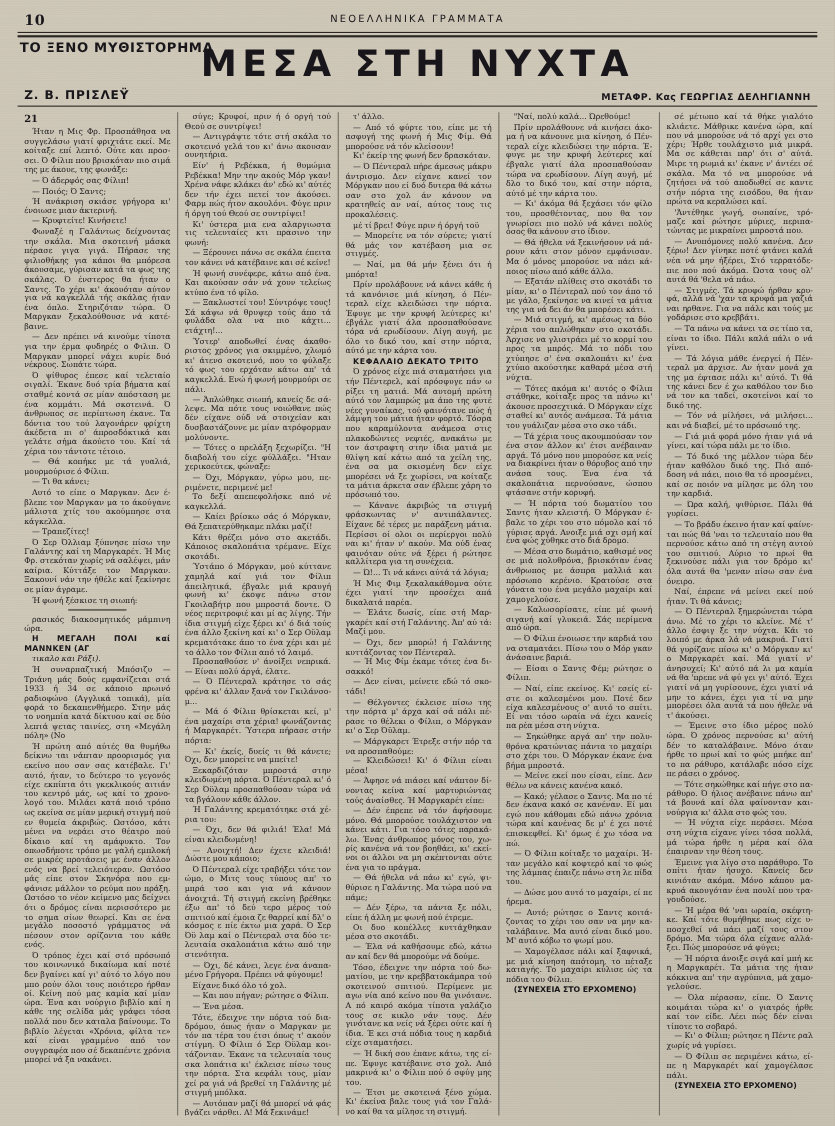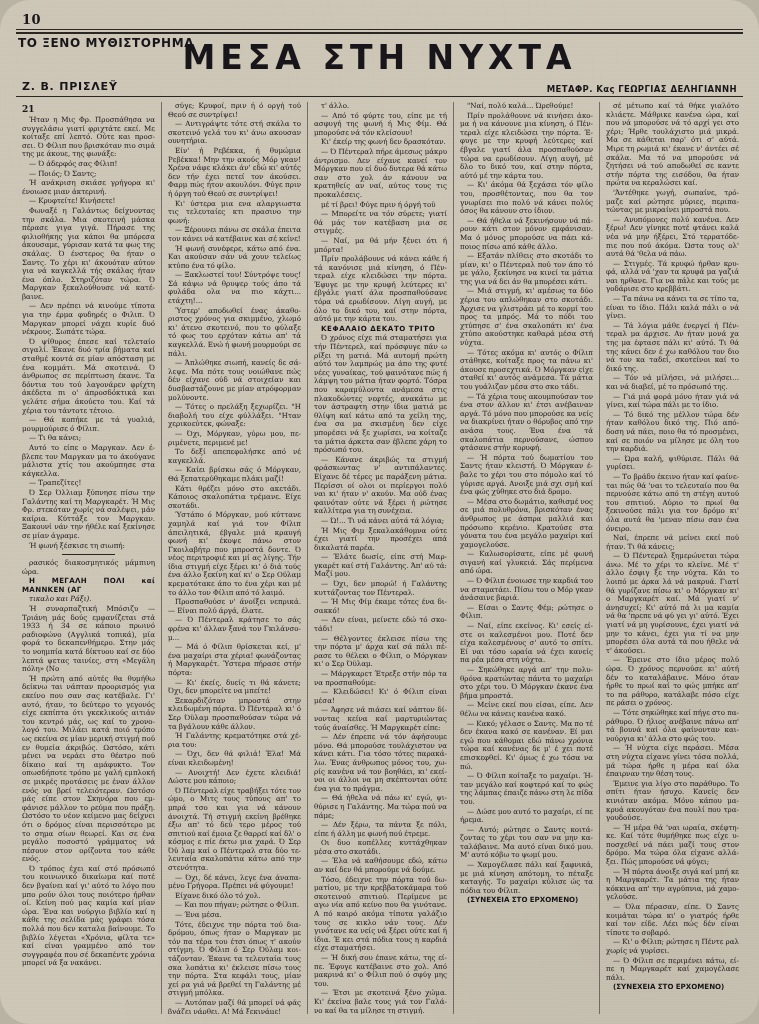--- a/index.html
+++ b/index.html
@@ -8,21 +8,20 @@
     background: #b9b3a4;
   }
   .page {
     position: relative;
     width: 759px;
     height: 1024px;
     background: #cfc8b8;
     overflow: hidden;
     font-family: "DejaVu Serif", "Liberation Serif", serif;
     color: #18161a;
-    border-radius: 30px;
   }
   
   .grain {
     position: absolute;
     inset: 0;
     pointer-events: none;
     background:
       repeating-linear-gradient(0deg, rgba(0,0,0,0.018) 0px, rgba(0,0,0,0.018) 1px, rgba(255,255,255,0.012) 1px, rgba(255,255,255,0.012) 2px),
       radial-gradient(ellipse at 20% 10%, rgba(255,255,255,0.22), rgba(0,0,0,0) 55%),
       radial-gradient(ellipse at 85% 85%, rgba(0,0,0,0.06), rgba(0,0,0,0) 60%);
@@ -163,20 +162,21 @@
     margin: 4px auto 4px auto;
   }
 </style>
 </head>
 <body>
 
 <div class="page">
 
   <div class="masthead">
     <span class="pageno">10</span>
+    <span class="journal">ΝΕΟΕΛΛΗΝΙΚΑ ΓΡΑΜΜΑΤΑ</span>
     <div class="rule-top"></div>
     <div class="rule-top2"></div>
   </div>
 
   <div class="kicker">ΤΟ ΞΕΝΟ ΜΥΘΙΣΤΟΡΗΜΑ</div>
   <div class="headline">ΜΕΣΑ ΣΤΗ ΝΥΧΤΑ</div>
   <div class="byline-left">Ζ. Β. ΠΡΙΣΛΕΫ</div>
   <div class="byline-right">ΜΕΤΑΦΡ. Κας ΓΕΩΡΓΙΑΣ ΔΕΛΗΓΙΑΝΝΗ</div>
   <div class="rule-under-title"></div>
 

